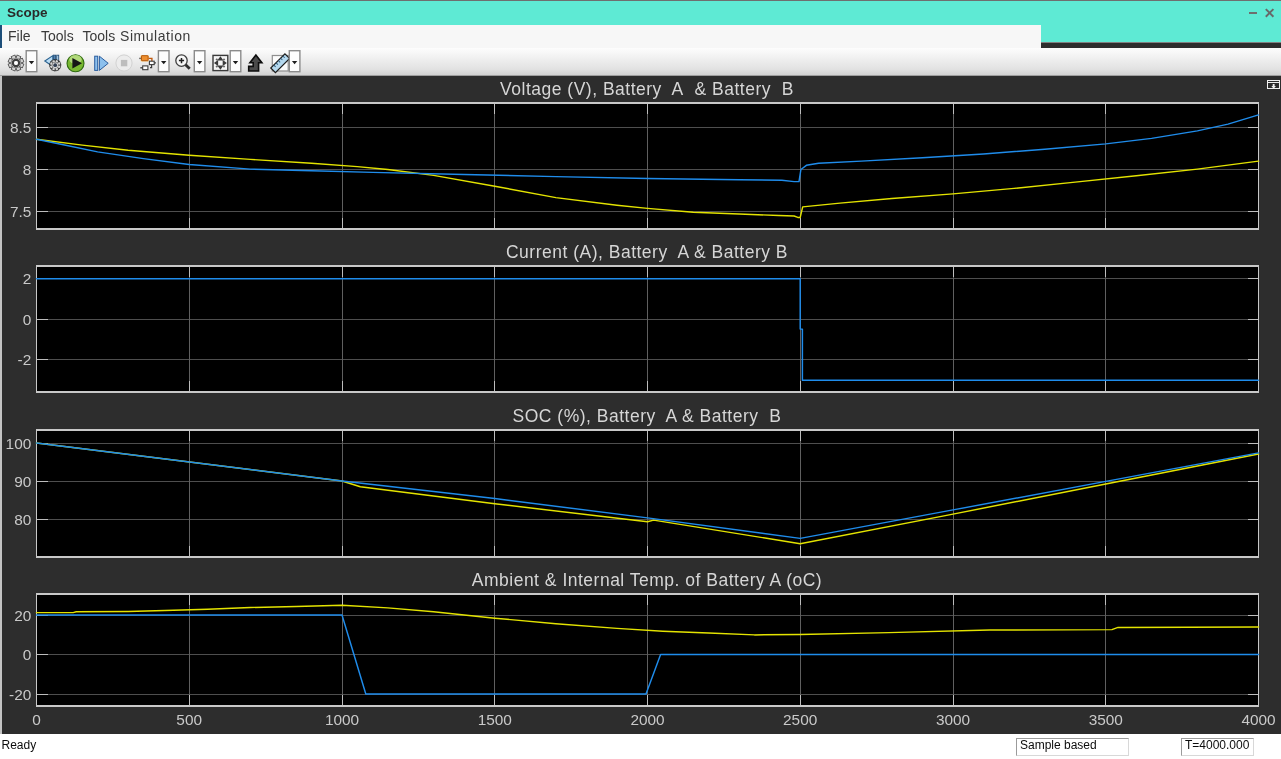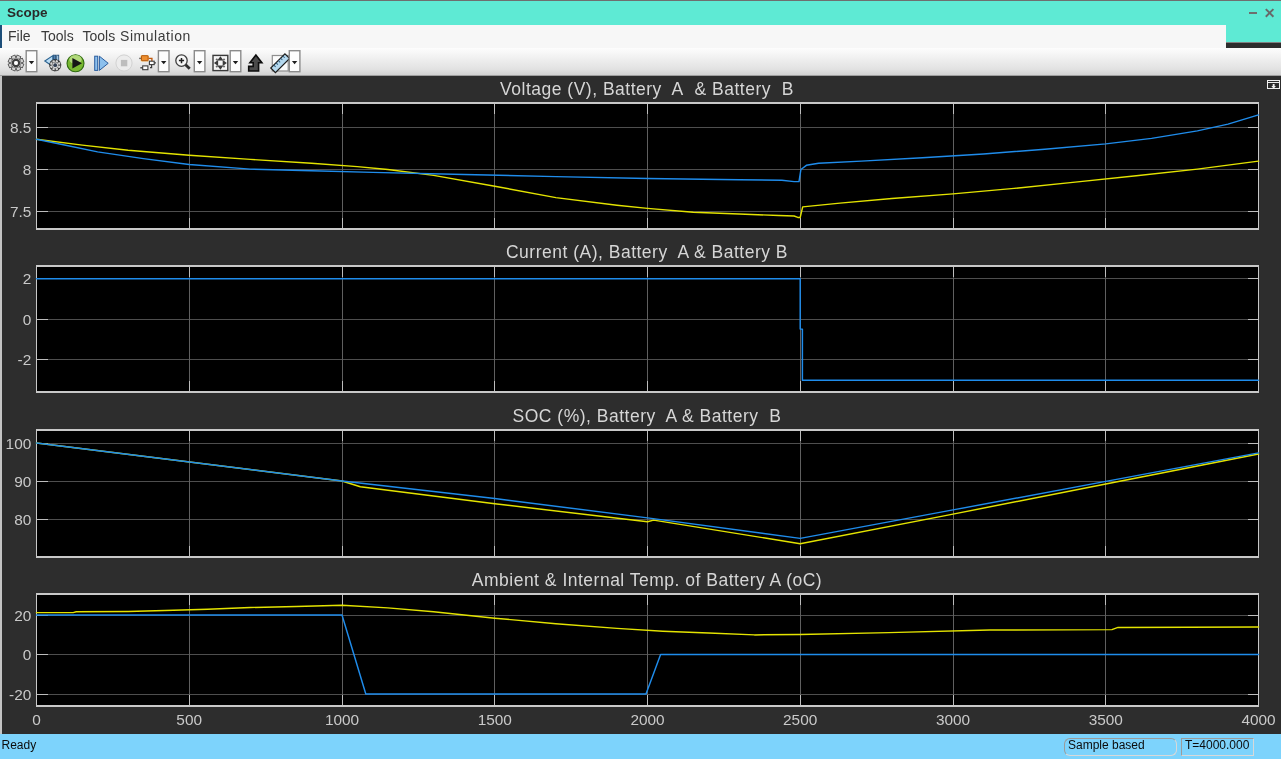--- a/index.html
+++ b/index.html
@@ -1,33 +1,33 @@
 <!DOCTYPE html>
 <html><head><meta charset="utf-8"><title>Scope</title><style>
 html,body{margin:0;padding:0;width:1281px;height:759px;overflow:hidden;
   background:#2d2d2d;font-family:"Liberation Sans",sans-serif;position:relative;}
 #titlebar{position:absolute;left:0;top:0;width:1281px;height:43px;box-sizing:border-box;
   background:#5eead4;border-bottom:1.5px solid #808080;border-top:1px solid #6f6f6f;}
 #titlebar .t{position:absolute;left:7px;top:3.5px;font-size:13.5px;font-weight:bold;color:#2a2a2a;}
 #titlebar .btn{position:absolute;color:#686868;font-weight:bold;}
 #mini{position:absolute;left:1249px;top:11px;width:7.5px;height:2px;background:#6e6e6e;}
 #closeb{right:5.5px;top:3.5px;font-size:14px;}
-#menubar{position:absolute;left:0;top:25px;width:1226px;height:23px;background:#f7f7f7;}
+#menubar{position:absolute;left:0;top:25px;width:1041px;height:23px;background:#f7f7f7;}
 #menubar span{position:absolute;top:3px;font-size:14px;color:#3a3a3a;}
 #menubar .edge{position:absolute;left:0;top:0;width:2px;height:23px;background:#1c4e79;}
 #toolbar{position:absolute;left:0;top:48px;width:1281px;height:28px;box-sizing:border-box;
   background:linear-gradient(#fdfdfd,#e2e2e2 78%,#d2d2d2);border-bottom:1px solid #9e9e9e;}
 .plots{position:absolute;left:0;top:76px;}
 #leftedge{position:absolute;left:0;top:76px;width:2px;height:658px;background:#c3c3c3;}
-#statusbar{position:absolute;left:0;top:734px;width:1281px;height:25px;background:#7dd3fc;box-sizing:border-box;}
+#statusbar{position:absolute;left:0;top:734px;width:1281px;height:25px;background:#ffffff;box-sizing:border-box;}
 #statusbar .r{position:absolute;left:1.5px;top:3.5px;font-size:12px;color:#0c0c0c;}
 .sbox{position:absolute;top:4px;height:18px;box-sizing:border-box;border:1px solid #9b9b9b;
   border-right-color:#d8d8d8;border-bottom-color:#d8d8d8;font-size:12px;color:#0c0c0c;padding:0 0 0 3px;}
 .sbox i{font-style:normal;position:relative;top:-1.5px;}
-#sb1{left:1064px;width:113px;border-radius:6px;}
+#sb1{left:1016px;width:113px;}
 #sb2{left:1181px;width:73px;}
 </style></head>
 <body>
 <div id="titlebar">
     <span class="t">Scope</span>
     <span id="mini"></span>
     <span class="btn" id="closeb">✕</span>
   </div>
 <div id="menubar">
     <span class="edge"></span>

